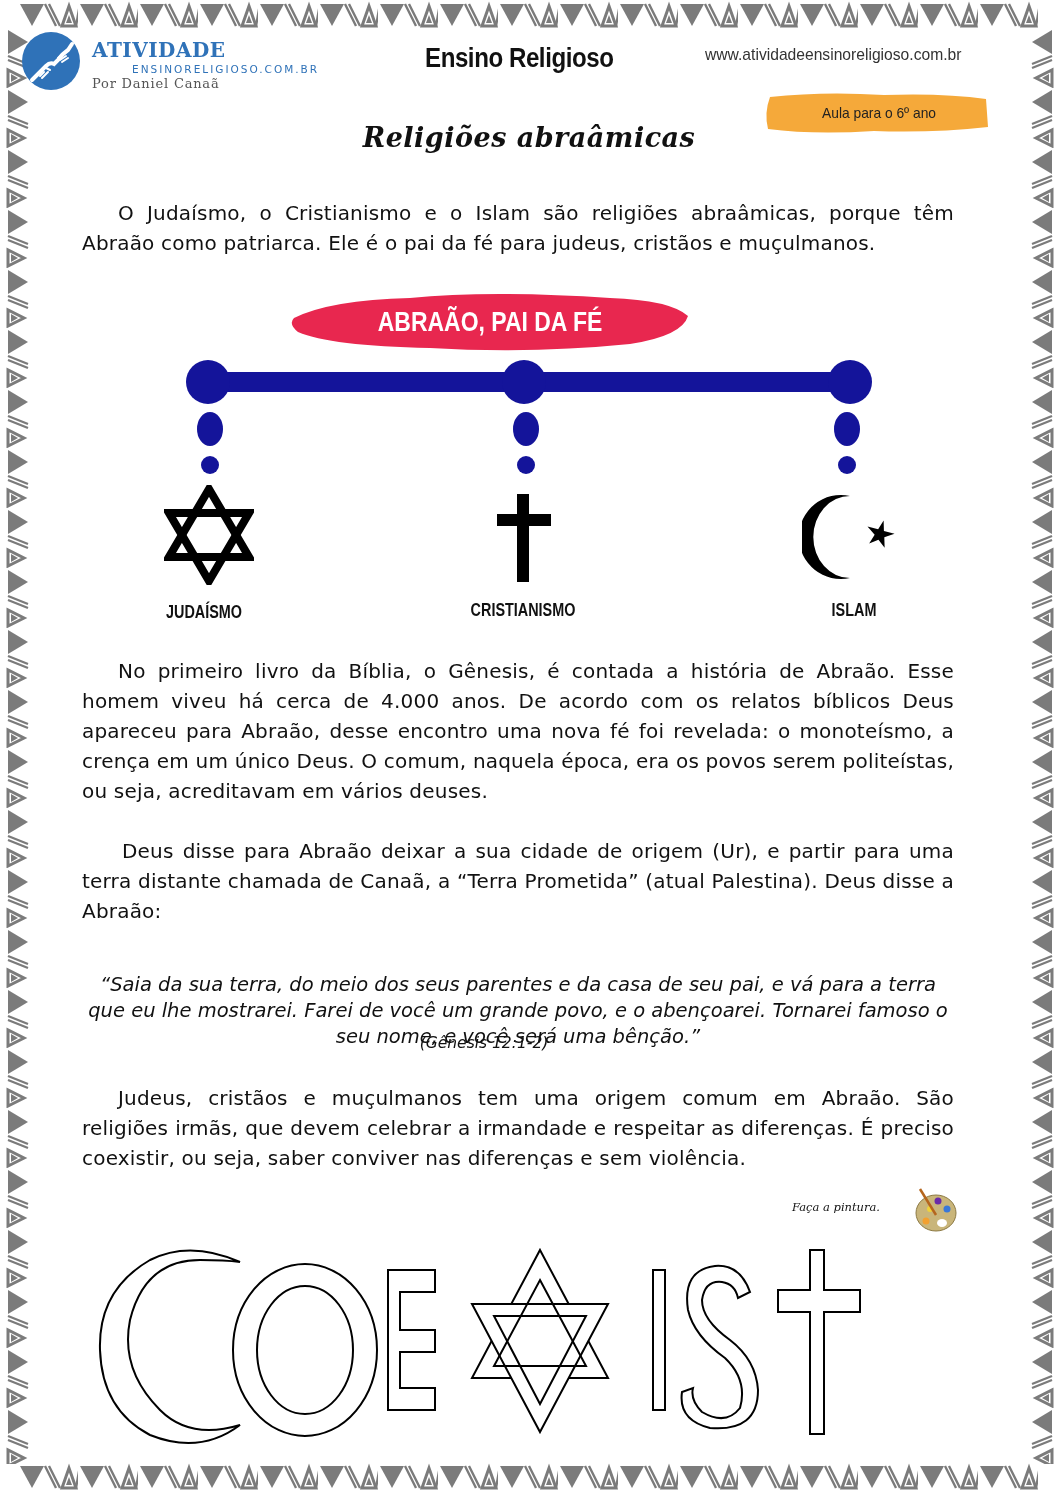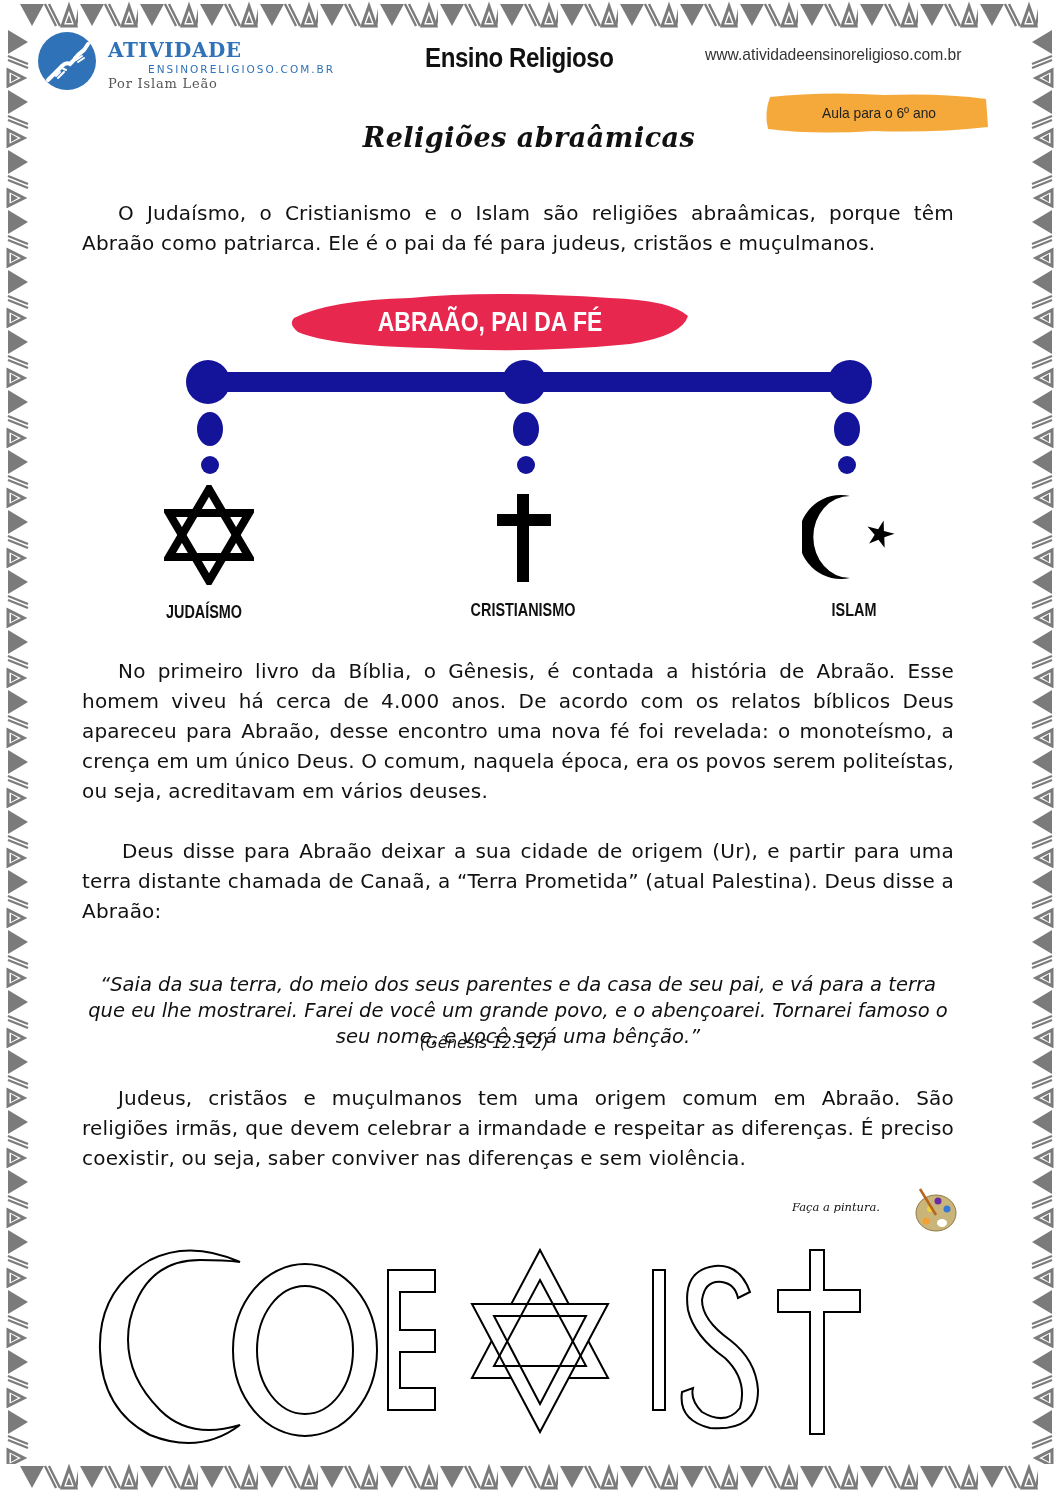--- a/index.html
+++ b/index.html
@@ -7,21 +7,21 @@
   body { position: relative; font-family: "DejaVu Sans", sans-serif; color: #111; }
 
   
   .border-h, .border-v { position: absolute; overflow: hidden; }
   .border-top { left: 18px; top: 0; width: 1022px; height: 30px; }
   .border-bottom { left: 18px; top: 1462px; width: 1022px; height: 30px; }
   .border-left { left: 4px; top: 28px; width: 26px; height: 1436px; }
   .border-right { left: 1030px; top: 28px; width: 26px; height: 1436px; }
 
   
-  .logo { position: absolute; left: 38px; top: 32px; width: 290px; height: 60px; }
+  .logo { position: absolute; left: 22px; top: 32px; width: 290px; height: 60px; }
   .logo-circle { position: absolute; left: 0; top: 0; width: 58px; height: 58px; border-radius: 50%; background: #2f72b8; }
   .logo-title { position: absolute; left: 70px; top: 6px; font-family: "DejaVu Serif", serif; font-weight: bold; font-size: 20px; color: #2f72b8; letter-spacing: 0.5px; }
   .logo-sub { position: absolute; left: 70px; top: 31px; font-family: "DejaVu Sans", sans-serif; font-size: 10.5px; color: #2f72b8; letter-spacing: 2px; margin-left: 40px; }
   .logo-by { position: absolute; left: 70px; top: 44px; font-family: "DejaVu Serif", serif; font-size: 13px; color: #555; letter-spacing: 0.8px; }
 
   .subject { position: absolute; left: 425px; top: 42px; font-family: "Liberation Sans", sans-serif; font-weight: bold; font-size: 28px; color: #111; letter-spacing: -0.5px; transform: scaleX(0.86); transform-origin: left; }
   .site-url { position: absolute; left: 705px; top: 45px; font-family: "Liberation Sans", sans-serif; font-size: 17px; color: #333; transform: scaleX(0.92); transform-origin: left; }
 
   .grade-badge { position: absolute; left: 764px; top: 91px; width: 226px; height: 44px; }
   .grade-badge svg { position: absolute; left: 0; top: 0; }
@@ -92,21 +92,21 @@
 <div class="logo">
   <div class="logo-circle">
     <svg width="58" height="58" viewBox="0 0 58 58">
       <path d="M10 48 L24 34 Q28 30 32 32 L36 28 Q40 22 46 18 L50 12" stroke="#fff" stroke-width="4" fill="none" stroke-linecap="round"></path>
       <path d="M18 44 L22 40 M20 46 L26 40 M24 36 L28 38" stroke="#fff" stroke-width="2" stroke-linecap="round"></path>
       <path d="M36 26 L40 22 M38 28 L44 24 M40 30 L46 26" stroke="#fff" stroke-width="2" stroke-linecap="round"></path>
     </svg>
   </div>
   <div class="logo-title">ATIVIDADE</div>
   <div class="logo-sub">ENSINORELIGIOSO.COM.BR</div>
-  <div class="logo-by">Por Islam Leão</div>
+  <div class="logo-by">Por Daniel Canaã</div>
 </div>
 
 <div class="subject">Ensino Religioso</div>
 <div class="site-url">www.atividadeensinoreligioso.com.br</div>
 
 <div class="grade-badge">
   <svg width="226" height="44" viewBox="0 0 226 44">
     <path d="M6 6 Q60 0 120 4 Q180 2 222 8 L224 36 Q170 42 110 40 Q50 44 4 38 Q0 22 6 6 Z" fill="#f5a93a"></path>
   </svg>
   <span class="grade-label">Aula para o 6º ano</span>

